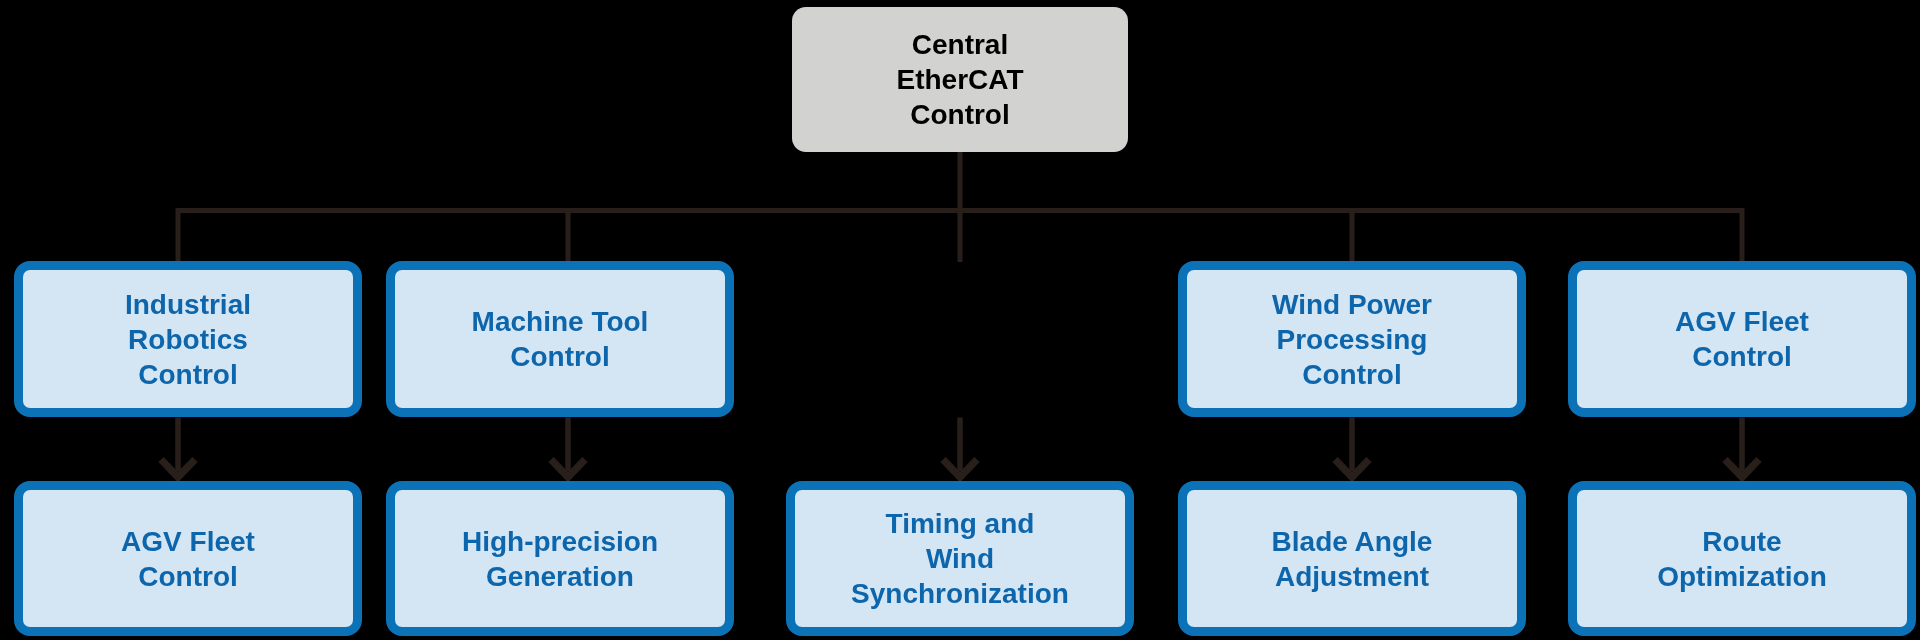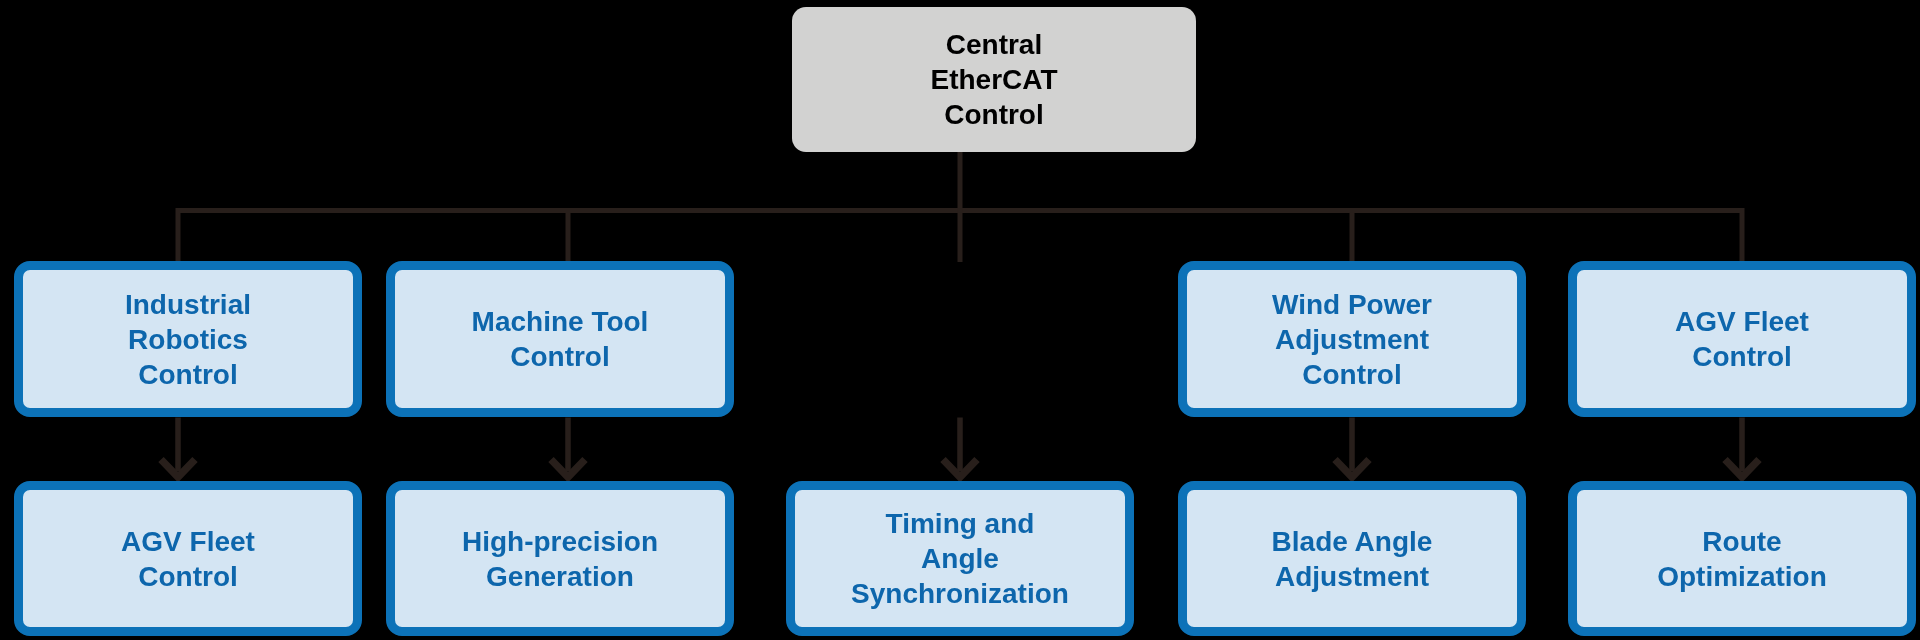--- a/index.html
+++ b/index.html
@@ -15,21 +15,21 @@
     position:absolute;
     box-sizing:border-box;
     display:flex;align-items:center;justify-content:center;
     text-align:center;
     font-weight:bold;
     font-size:28px;
     line-height:35px;
   }
   .node .lbl{white-space:pre-line;}
   .root{
-    left:792px;top:7px;width:404px;height:145px;
+    left:792px;top:7px;width:336px;height:145px;
     background:#d2d2d1;
     color:#000;
     border-radius:14px;
   }
   .blue{
     width:348px;height:156px;
     background:#d4e5f3;
     border:9px solid #0c72b8;
     border-radius:16px;
     color:#0d66ac;
@@ -85,39 +85,39 @@
     <span class="lbl">Industrial
 Robotics
 Control</span>
   </div>
   <div class="node blue l2 c2">
     <span class="lbl">Machine Tool
 Control</span>
   </div>
   <div class="node blue l2 c4">
     <span class="lbl">Wind Power
-Adjustment
+Processing
 Control</span>
   </div>
   <div class="node blue l2 c5">
     <span class="lbl">AGV Fleet
 Control</span>
   </div>
 
   <div class="node blue l3 c1">
     <span class="lbl">AGV Fleet
 Control</span>
   </div>
   <div class="node blue l3 c2">
     <span class="lbl">High-precision
 Generation</span>
   </div>
   <div class="node blue l3 c3">
     <span class="lbl">Timing and
-Angle
+Wind
 Synchronization</span>
   </div>
   <div class="node blue l3 c5">
     <span class="lbl">Route
 Optimization</span>
   </div>
   <div class="node blue l3 c4">
     <span class="lbl">Blade Angle
 Adjustment</span>
   </div>

